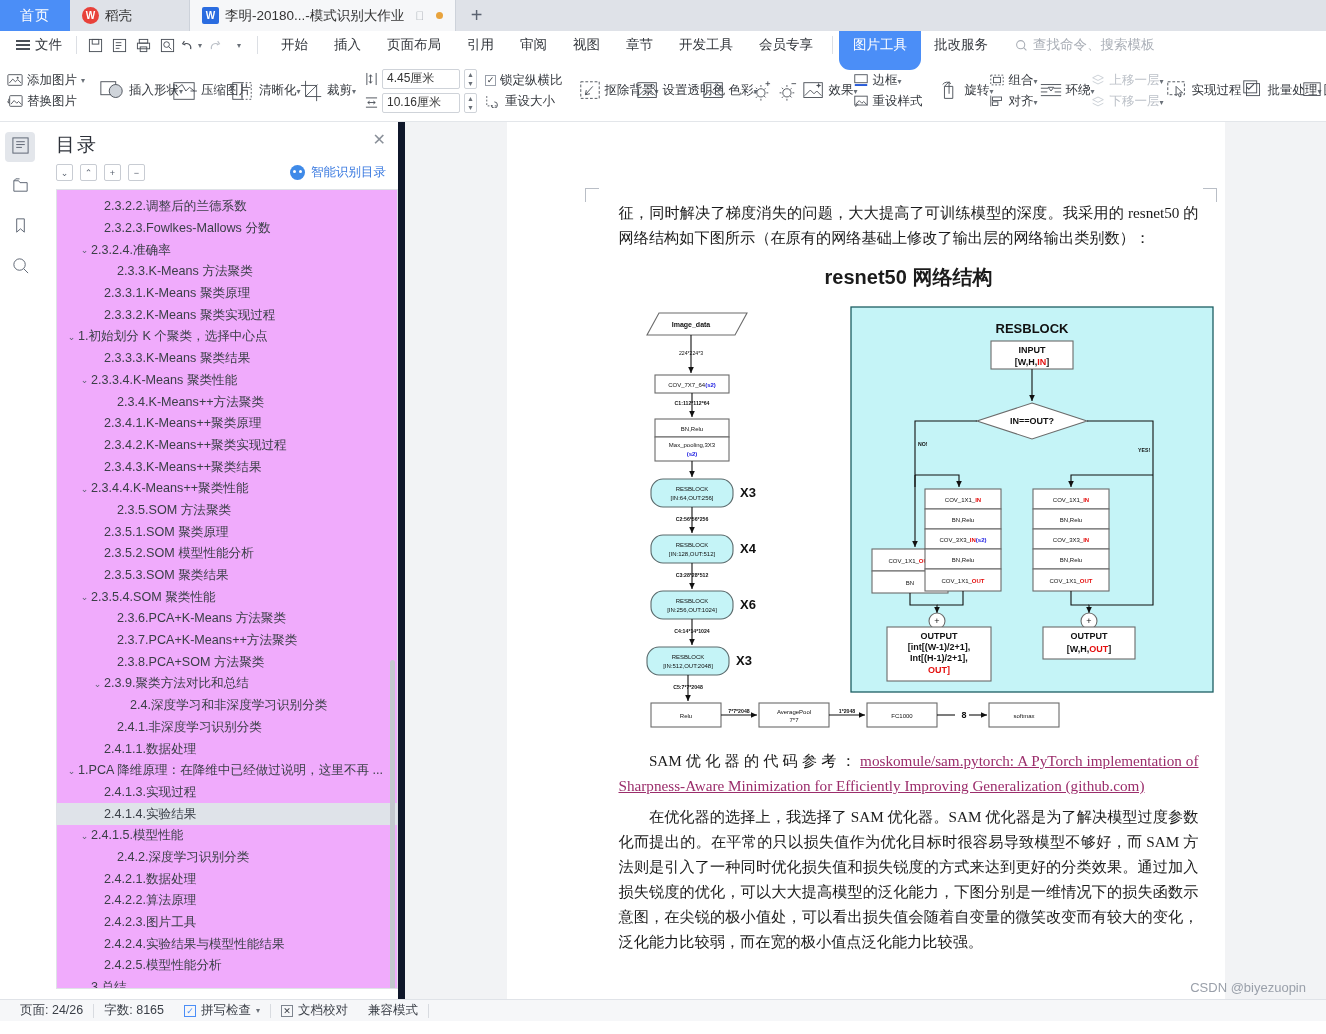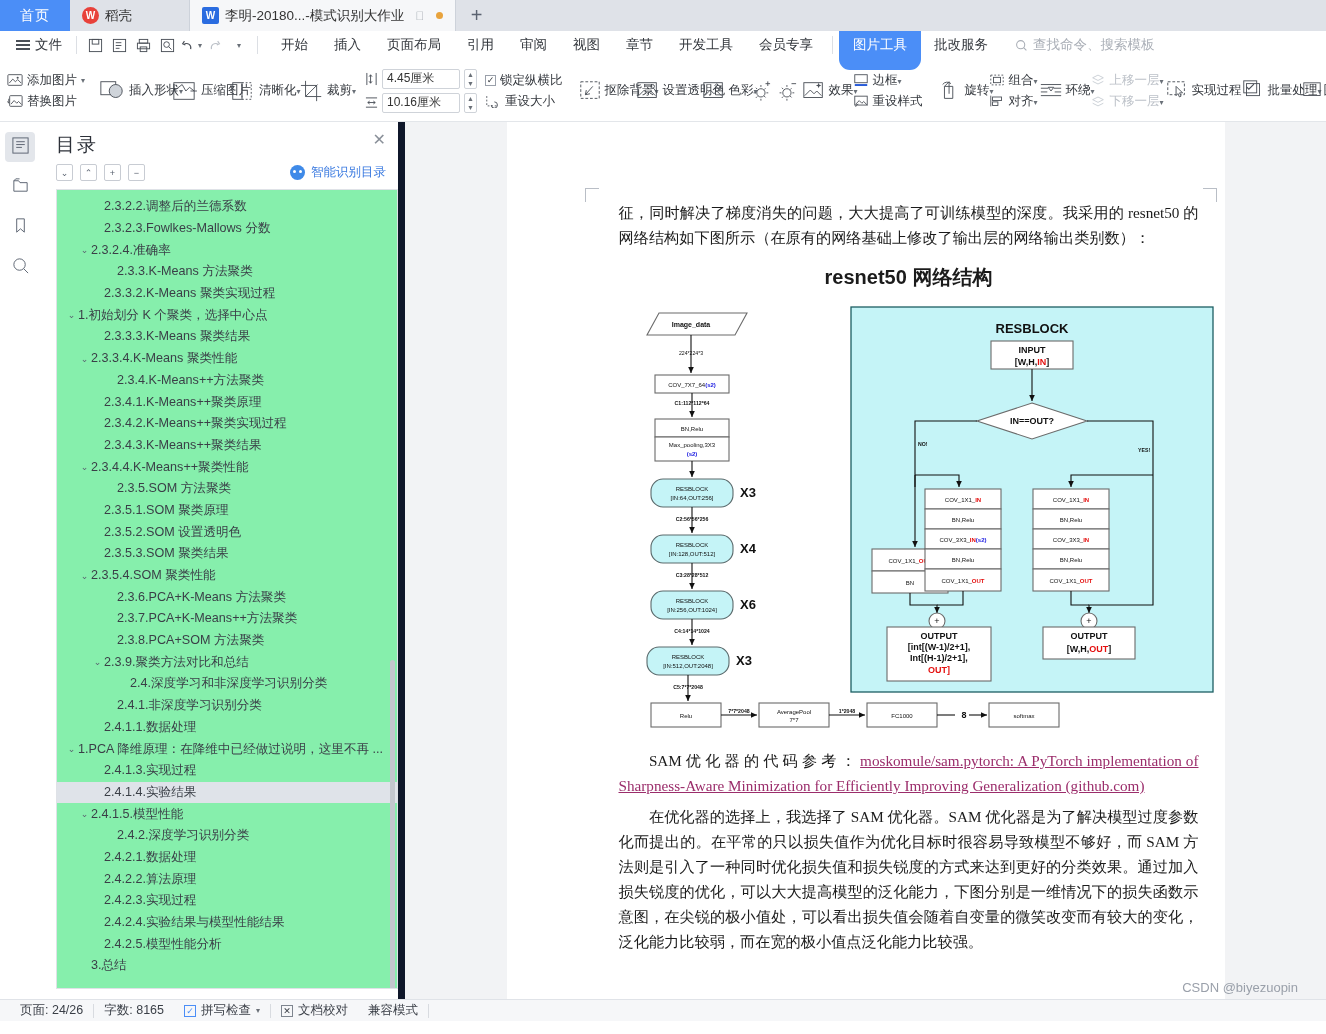--- a/index.html
+++ b/index.html
@@ -91,21 +91,21 @@
   .nav-btns { display:flex; gap:7px; }
   .nbtn { width:17px; height:17px; border:1px solid #c8ccd3; border-radius:2px;
           display:flex; align-items:center; justify-content:center; font-size:9px; color:#5a6270; }
   .smart { display:flex; align-items:center; gap:6px; color:#3a7ae0; font-size:12.5px; }
   .smart-ic { width:15px; height:15px; border-radius:50%; background:#3f8ae8;
               display:inline-block; position:relative; }
   .smart-ic::before,.smart-ic::after{content:"";position:absolute;top:5px;width:3px;height:3px;
               background:#fff;border-radius:50%;}
   .smart-ic::before{left:3px;} .smart-ic::after{right:3px;}
 
-  .toc-wrap { flex:1; margin:0 0 10px 16px; border:1px solid #dfe2e7; background:#86efac;
+  .toc-wrap { flex:1; margin:0 0 10px 16px; border:1px solid #dfe2e7; background:#f0abfc;
               position:relative; overflow:hidden; }
   .toc-list { padding:6px 0 4px 0; }
   .toc-item { display:flex; align-items:center; height:21.7px; font-size:12.6px;
               color:#3a3f47; white-space:nowrap; padding-right:6px; }
   .toc-item.sel { background:#dfe3e9; }
   .twisty { width:13px; flex:none; color:#5a6270; font-size:9px; text-align:center; }
   .toc-label { overflow:hidden; text-overflow:ellipsis; }
   .toc-scroll { position:absolute; right:2px; width:5px; background:#c3c7ce; border-radius:3px; }
 
   
@@ -127,21 +127,21 @@
   .figure { margin:0 auto; }
 
   
   .statusbar { height:22px; background:#f6f7f9; border-top:1px solid #e0e3e8;
                display:flex; align-items:center; font-size:12.5px; color:#3a3f47; padding-left:10px; gap:0; }
   .st-item { padding:0 10px; display:flex; align-items:center; gap:5px; }
   .st-div { width:1px; height:14px; background:#d8dbe0; }
   .st-box { width:12px; height:12px; border:1px solid #7e858f; display:inline-flex;
             align-items:center; justify-content:center; font-size:9px; }
   .st-box.blue { border-color:#4b8ef7; color:#4b8ef7; }
-  .watermark { position:absolute; right:28px; bottom:4px; color:#9aa0aa; font-size:13px; }
+  .watermark { position:absolute; right:20px; bottom:4px; color:#9aa0aa; font-size:13px; }
 </style>
 </head>
 <body>
 
 <div class="tabbar">
   <div class="tab-home">首页</div>
 
   <div class="tab">
     <span class="tab-ico ico-red">W</span>
     <span class="tab-label">稻壳</span>
@@ -601,20 +601,25 @@
             <span class="toc-label">2.3.2.4.准确率</span>
           </div>
           <div class="toc-item">
             <span style="width: 47px; flex: 0 0 auto;"></span>
             <span class="twisty"></span>
             <span class="toc-label">2.3.3.K-Means 方法聚类</span>
           </div>
           <div class="toc-item">
             <span style="width: 34px; flex: 0 0 auto;"></span>
             <span class="twisty"></span>
+            <span class="toc-label">2.3.3.1.K-Means 聚类原理</span>
+          </div>
+          <div class="toc-item">
+            <span style="width: 34px; flex: 0 0 auto;"></span>
+            <span class="twisty"></span>
             <span class="toc-label">2.3.3.2.K-Means 聚类实现过程</span>
           </div>
           <div class="toc-item">
             <span style="width: 8px; flex: 0 0 auto;"></span>
             <span class="twisty">⌄</span>
             <span class="toc-label">1.初始划分 K 个聚类，选择中心点</span>
           </div>
           <div class="toc-item">
             <span style="width: 34px; flex: 0 0 auto;"></span>
             <span class="twisty"></span>
@@ -656,21 +661,21 @@
             <span class="toc-label">2.3.5.SOM 方法聚类</span>
           </div>
           <div class="toc-item">
             <span style="width: 34px; flex: 0 0 auto;"></span>
             <span class="twisty"></span>
             <span class="toc-label">2.3.5.1.SOM 聚类原理</span>
           </div>
           <div class="toc-item">
             <span style="width: 34px; flex: 0 0 auto;"></span>
             <span class="twisty"></span>
-            <span class="toc-label">2.3.5.2.SOM 设置透明色</span>
+            <span class="toc-label">2.3.5.2.SOM 模型性能分析</span>
           </div>
           <div class="toc-item">
             <span style="width: 34px; flex: 0 0 auto;"></span>
             <span class="twisty"></span>
             <span class="toc-label">2.3.5.3.SOM 聚类结果</span>
           </div>
           <div class="toc-item">
             <span style="width: 21px; flex: 0 0 auto;"></span>
             <span class="twisty">⌄</span>
             <span class="toc-label">2.3.5.4.SOM 聚类性能</span>
@@ -741,21 +746,21 @@
             <span class="toc-label">2.4.2.1.数据处理</span>
           </div>
           <div class="toc-item">
             <span style="width: 34px; flex: 0 0 auto;"></span>
             <span class="twisty"></span>
             <span class="toc-label">2.4.2.2.算法原理</span>
           </div>
           <div class="toc-item">
             <span style="width: 34px; flex: 0 0 auto;"></span>
             <span class="twisty"></span>
-            <span class="toc-label">2.4.2.3.实现过程</span>
+            <span class="toc-label">2.4.2.3.图片工具</span>
           </div>
           <div class="toc-item">
             <span style="width: 34px; flex: 0 0 auto;"></span>
             <span class="twisty"></span>
             <span class="toc-label">2.4.2.4.实验结果与模型性能结果</span>
           </div>
           <div class="toc-item">
             <span style="width: 34px; flex: 0 0 auto;"></span>
             <span class="twisty"></span>
             <span class="toc-label">2.4.2.5.模型性能分析</span>

